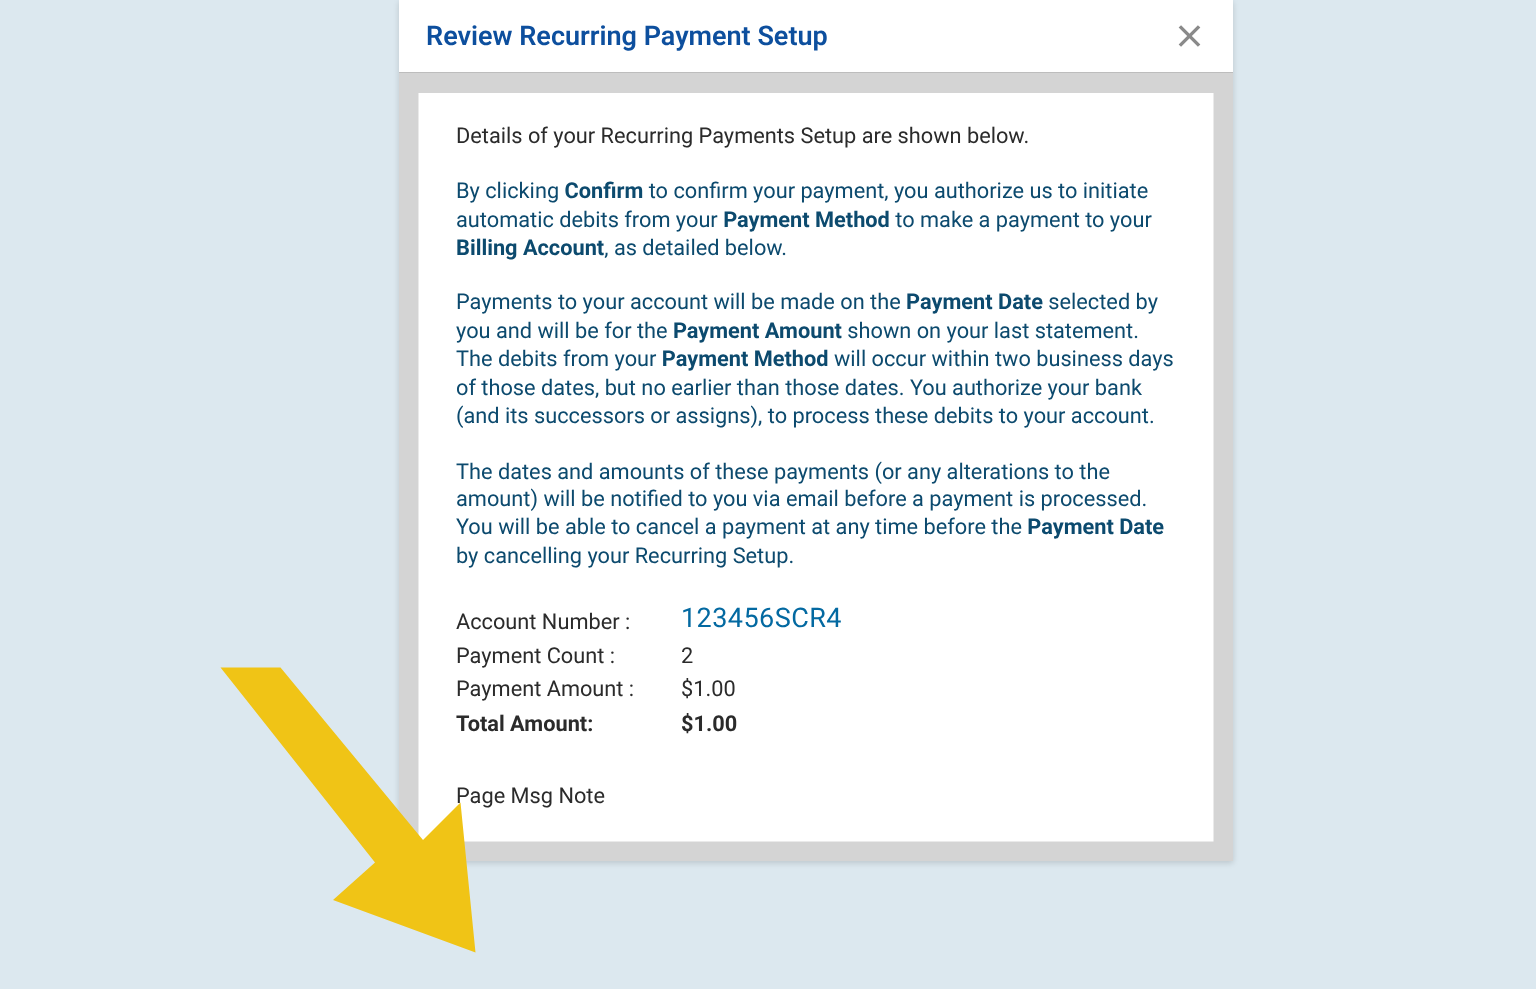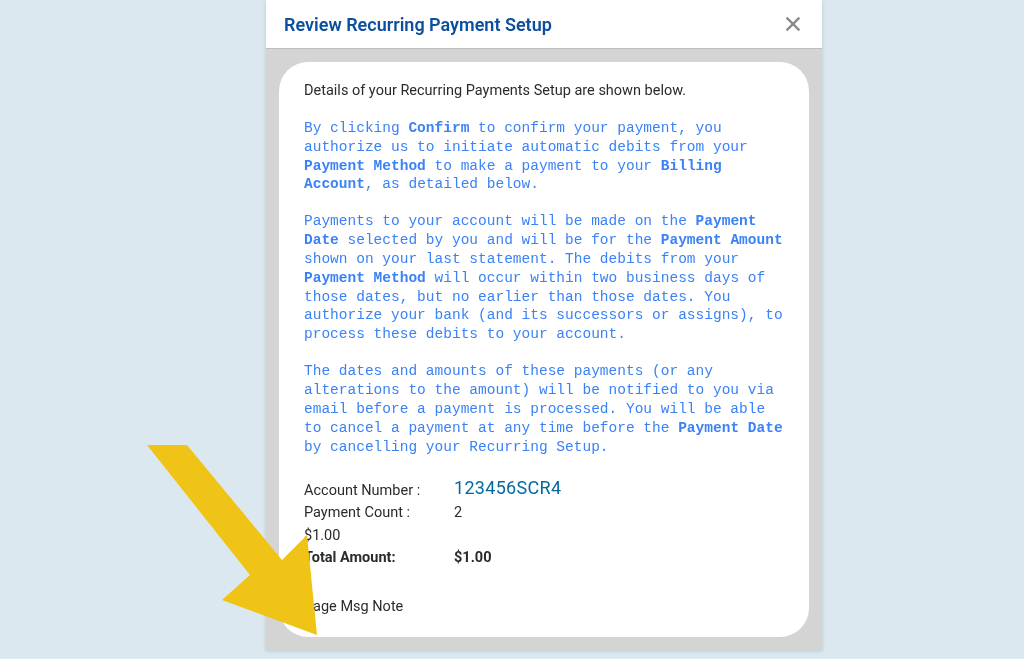--- a/index.html
+++ b/index.html
@@ -39,34 +39,32 @@
     .close-icon {
       color: #8a8a8a;
       cursor: pointer;
       width: 22px;
       height: 22px;
     }
     .modal-body {
       background: #ffffff;
       margin: 13px;
       padding: 20px 25px 22px 25px;
-      border-radius: 29px;
     }
     .intro-text {
       font-size: 14.5px;
       color: #2b2b2b;
       line-height: 1.3;
       margin-bottom: 18px;
     }
     .para {
       font-size: 14.5px;
-      color: #3b82f6;
+      color: #0c4a6e;
       line-height: 1.3;
       margin-bottom: 18px;
-      font-family: Liberation Mono, monospace;
     }
     .para b {
       font-weight: 700;
     }
     .details-table {
       margin-top: 6px;
     }
     .detail-row {
       display: flex;
       font-size: 14.5px;
@@ -135,20 +133,21 @@
     <div class="details-table">
       <div class="detail-row account">
         <span class="detail-label">Account Number :</span>
         <span class="detail-value">123456SCR4</span>
       </div>
       <div class="detail-row">
         <span class="detail-label">Payment Count :</span>
         <span class="detail-value">2</span>
       </div>
       <div class="detail-row">
+        <span class="detail-label">Payment Amount :</span>
         <span class="detail-value">$1.00</span>
       </div>
       <div class="detail-row total">
         <span class="detail-label">Total Amount:</span>
         <span class="detail-value">$1.00</span>
       </div>
     </div>
 
     <p class="page-note">Page Msg Note</p>
   </div>

